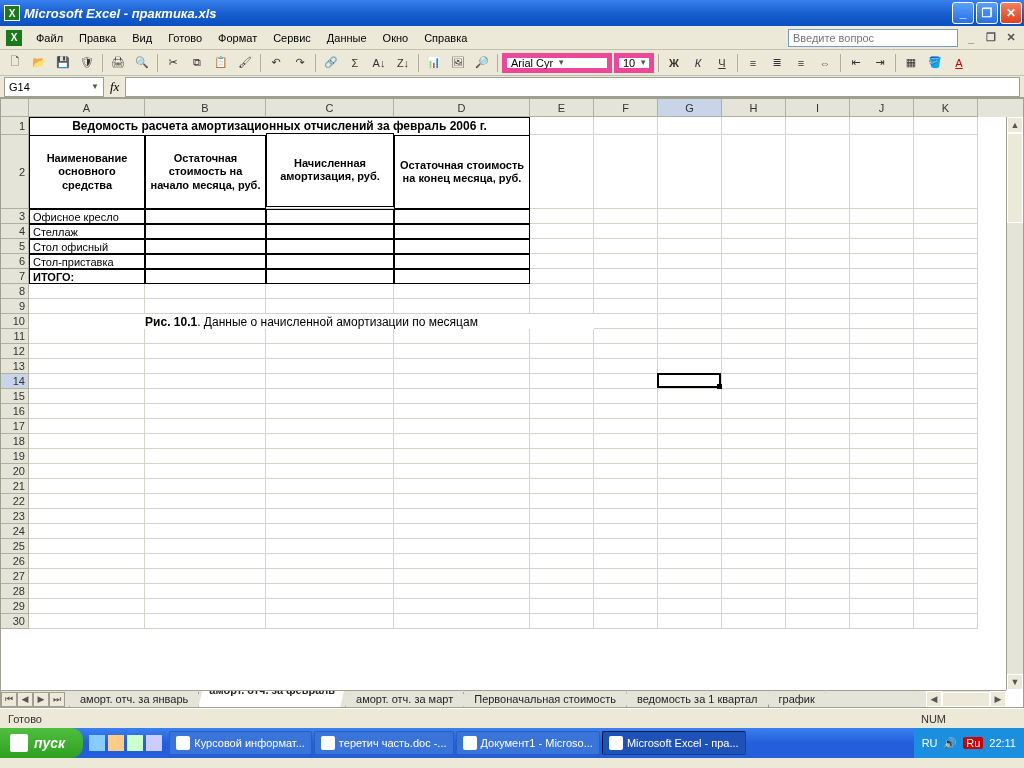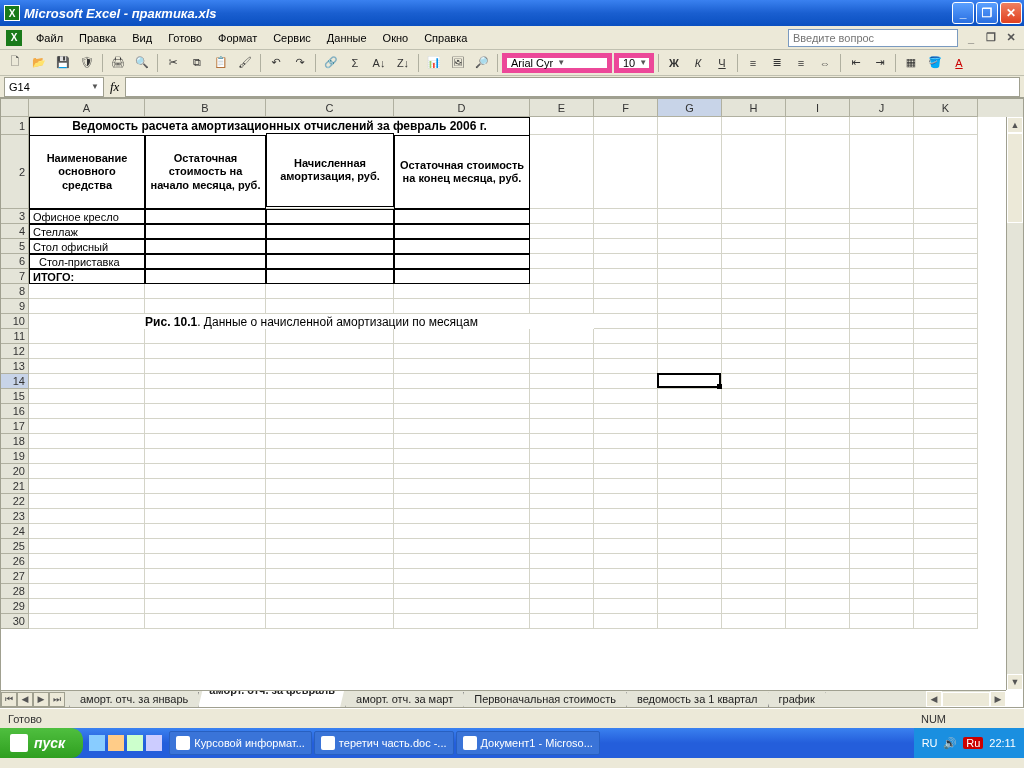--- a/index.html
+++ b/index.html
@@ -266,21 +266,21 @@
         <div style="position: absolute; left: 116px; top: 107px; width: 121px; height: 15px; display: flex; align-items: center; background: rgb(255, 255, 255); border: 1px solid rgb(0, 0, 0);"></div>
         <div style="position: absolute; left: 237px; top: 107px; width: 128px; height: 15px; display: flex; align-items: center; background: rgb(255, 255, 255); border: 1px solid rgb(0, 0, 0);"></div>
         <div style="position: absolute; left: 365px; top: 107px; width: 136px; height: 15px; display: flex; align-items: center; background: rgb(255, 255, 255); border: 1px solid rgb(0, 0, 0);"></div>
         <div style="position: absolute; left: 0px; top: 122px; width: 116px; height: 15px; display: flex; align-items: center; background: rgb(255, 255, 255); border: 1px solid rgb(0, 0, 0);">
           <div style="padding-left:3px;">Стол офисный</div>
         </div>
         <div style="position: absolute; left: 116px; top: 122px; width: 121px; height: 15px; display: flex; align-items: center; background: rgb(255, 255, 255); border: 1px solid rgb(0, 0, 0);"></div>
         <div style="position: absolute; left: 237px; top: 122px; width: 128px; height: 15px; display: flex; align-items: center; background: rgb(255, 255, 255); border: 1px solid rgb(0, 0, 0);"></div>
         <div style="position: absolute; left: 365px; top: 122px; width: 136px; height: 15px; display: flex; align-items: center; background: rgb(255, 255, 255); border: 1px solid rgb(0, 0, 0);"></div>
         <div style="position: absolute; left: 0px; top: 137px; width: 116px; height: 15px; display: flex; align-items: center; background: rgb(255, 255, 255); border: 1px solid rgb(0, 0, 0);">
-          <div style="padding-left:9px;">Стол-приставка</div>
+          <div style="padding-left:3px;">Стол-приставка</div>
         </div>
         <div style="position: absolute; left: 116px; top: 137px; width: 121px; height: 15px; display: flex; align-items: center; background: rgb(255, 255, 255); border: 1px solid rgb(0, 0, 0);"></div>
         <div style="position: absolute; left: 237px; top: 137px; width: 128px; height: 15px; display: flex; align-items: center; background: rgb(255, 255, 255); border: 1px solid rgb(0, 0, 0);"></div>
         <div style="position: absolute; left: 365px; top: 137px; width: 136px; height: 15px; display: flex; align-items: center; background: rgb(255, 255, 255); border: 1px solid rgb(0, 0, 0);"></div>
         <div style="position: absolute; left: 0px; top: 152px; width: 116px; height: 15px; display: flex; align-items: center; background: rgb(255, 255, 255); border: 1px solid rgb(0, 0, 0);">
           <div style="padding-left:3px;font-weight:bold;">ИТОГО:</div>
         </div>
         <div style="position: absolute; left: 116px; top: 152px; width: 121px; height: 15px; display: flex; align-items: center; background: rgb(255, 255, 255); border: 1px solid rgb(0, 0, 0);"></div>
         <div style="position: absolute; left: 237px; top: 152px; width: 128px; height: 15px; display: flex; align-items: center; background: rgb(255, 255, 255); border: 1px solid rgb(0, 0, 0);"></div>
         <div style="position: absolute; left: 365px; top: 152px; width: 136px; height: 15px; display: flex; align-items: center; background: rgb(255, 255, 255); border: 1px solid rgb(0, 0, 0);"></div>
@@ -348,20 +348,24 @@
         <span>Курсовой информат...</span>
       </div>
       <div class="task-item">
         <span class="ti-icon"></span>
         <span>теретич часть.doc -...</span>
       </div>
       <div class="task-item">
         <span class="ti-icon"></span>
         <span>Документ1 - Microso...</span>
       </div>
+      <div class="task-item active">
+        <span class="ti-icon"></span>
+        <span>Microsoft Excel - пра...</span>
+      </div>
     </div>
   <div class="tray">
     <span>RU</span>
     <span>🔊</span>
     <span style="background:#c00;padding:0 3px;border-radius:2px">Ru</span>
     <span>22:11</span>
   </div>
 </div>
 
 </body></html>

